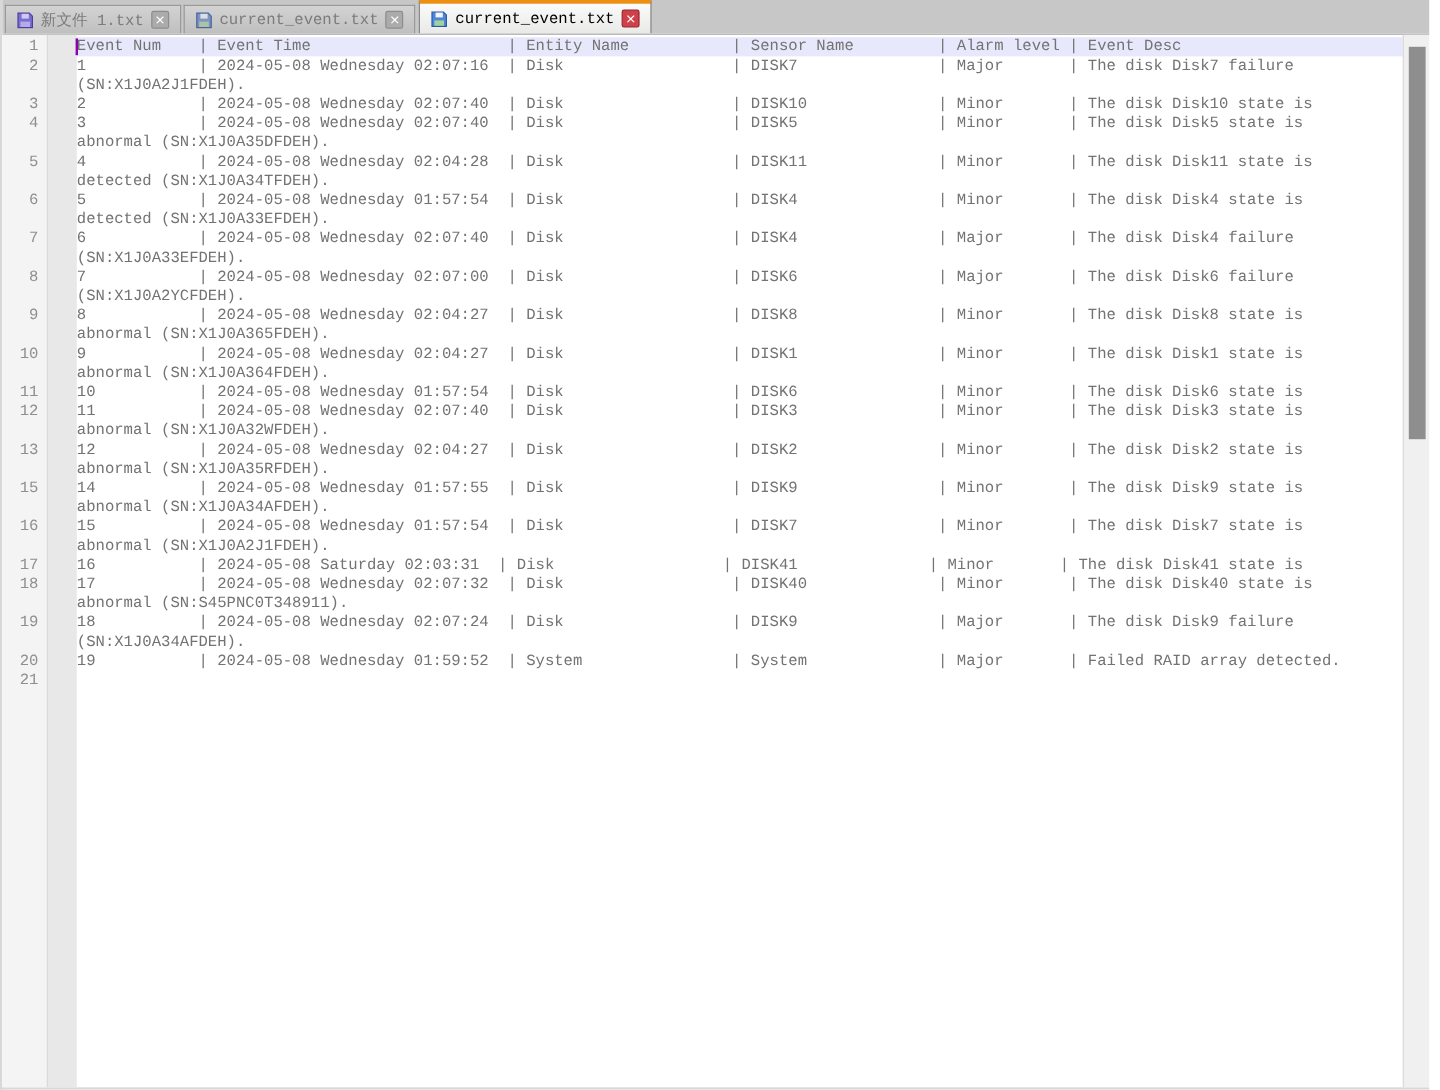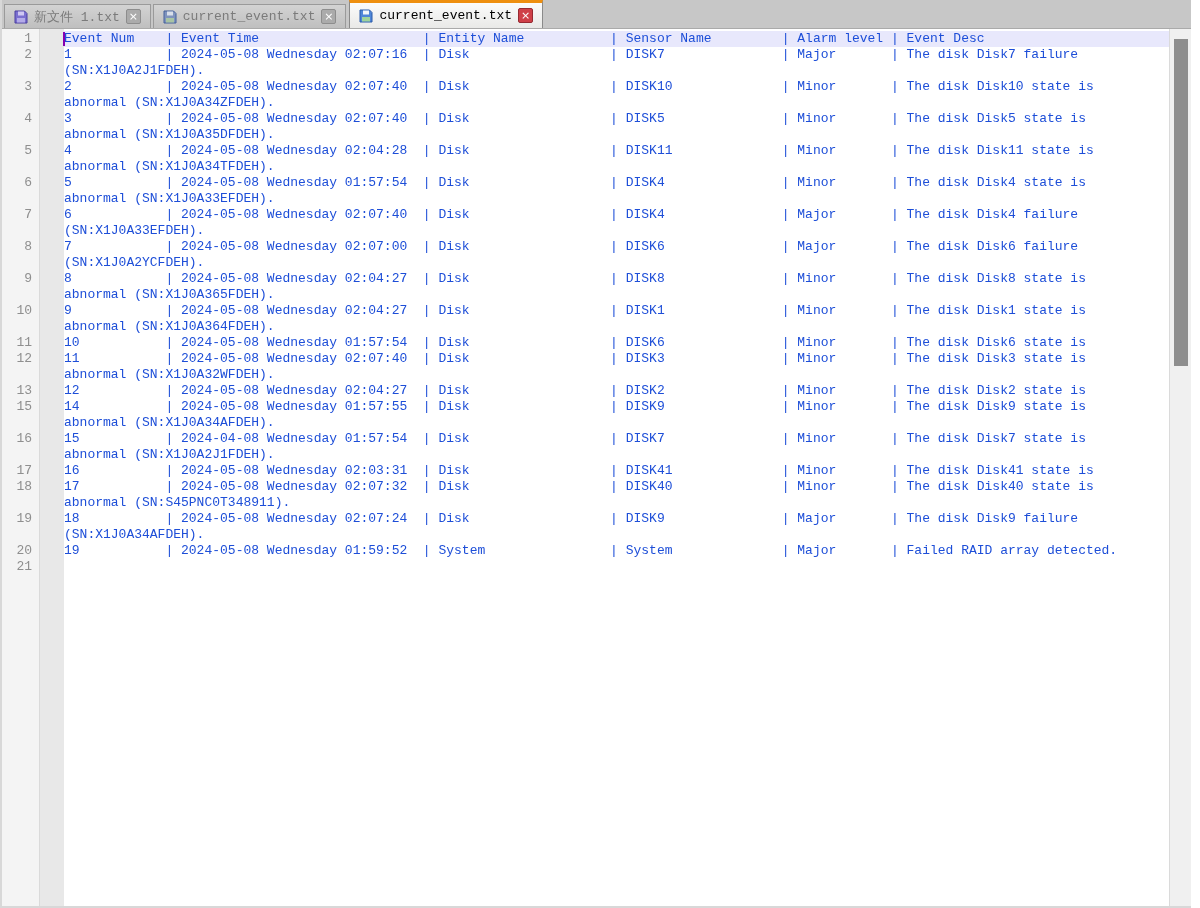--- a/index.html
+++ b/index.html
@@ -30,21 +30,21 @@
   .gutter-bg{position:absolute;left:0;top:0;bottom:0;width:37px;background:#f4f4f4;}
   .strip-bg{position:absolute;left:37px;top:0;bottom:0;width:25px;background:#e8e8e8;
             border-left:1px solid #dadada;box-sizing:border-box;}
   .vscroll{position:absolute;right:0;top:0;bottom:0;width:22px;background:#f0f0f0;
            border-left:1px solid #dadada;box-sizing:border-box;}
   .vthumb{position:absolute;left:4px;width:14px;top:10px;height:327px;background:#8e8e8e;}
   .lines{position:absolute;left:0;top:2px;right:22px;}
   .dline{display:flex;height:16px;font-size:13px;line-height:16px;}
   .dline .ln{width:30px;padding-right:7px;text-align:right;color:#8f8f8f;flex:none;}
   .dline .mstrip{width:25px;flex:none;}
-  .dline .code{white-space:pre;color:#1d4ed8;flex:1;}
+  .dline .code{white-space:pre;color:#737373;flex:1;}
   .dline.current .code{background:#e8e8fc;}
   .caret{position:absolute;left:61px;top:3px;width:2px;height:14px;background:#8800b0;}
 </style>
 </head>
 <body>
 
 <div class="window">
 
   <div class="tabbar">
 
@@ -103,53 +103,48 @@
           <span class="ln"></span>
           <span class="mstrip"></span>
           <span class="code">(SN:X1J0A2J1FDEH).</span>
         </div>
         <div class="dline">
           <span class="ln">3</span>
           <span class="mstrip"></span>
           <span class="code">2            | 2024-05-08 Wednesday 02:07:40  | Disk                  | DISK10              | Minor       | The disk Disk10 state is</span>
         </div>
         <div class="dline">
-          <span class="ln"></span>
-          <span class="mstrip"></span>
-          <span class="code">abnormal (SN:X1J0A34ZFDEH).</span>
-        </div>
-        <div class="dline">
           <span class="ln">4</span>
           <span class="mstrip"></span>
           <span class="code">3            | 2024-05-08 Wednesday 02:07:40  | Disk                  | DISK5               | Minor       | The disk Disk5 state is</span>
         </div>
         <div class="dline">
           <span class="ln"></span>
           <span class="mstrip"></span>
           <span class="code">abnormal (SN:X1J0A35DFDEH).</span>
         </div>
         <div class="dline">
           <span class="ln">5</span>
           <span class="mstrip"></span>
           <span class="code">4            | 2024-05-08 Wednesday 02:04:28  | Disk                  | DISK11              | Minor       | The disk Disk11 state is</span>
         </div>
         <div class="dline">
           <span class="ln"></span>
           <span class="mstrip"></span>
-          <span class="code">abnormal (SN:X1J0A34TFDEH).</span>
+          <span class="code">detected (SN:X1J0A34TFDEH).</span>
         </div>
         <div class="dline">
           <span class="ln">6</span>
           <span class="mstrip"></span>
           <span class="code">5            | 2024-05-08 Wednesday 01:57:54  | Disk                  | DISK4               | Minor       | The disk Disk4 state is</span>
         </div>
         <div class="dline">
           <span class="ln"></span>
           <span class="mstrip"></span>
-          <span class="code">abnormal (SN:X1J0A33EFDEH).</span>
+          <span class="code">detected (SN:X1J0A33EFDEH).</span>
         </div>
         <div class="dline">
           <span class="ln">7</span>
           <span class="mstrip"></span>
           <span class="code">6            | 2024-05-08 Wednesday 02:07:40  | Disk                  | DISK4               | Major       | The disk Disk4 failure</span>
         </div>
         <div class="dline">
           <span class="ln"></span>
           <span class="mstrip"></span>
           <span class="code">(SN:X1J0A33EFDEH).</span>
@@ -198,43 +193,48 @@
           <span class="ln"></span>
           <span class="mstrip"></span>
           <span class="code">abnormal (SN:X1J0A32WFDEH).</span>
         </div>
         <div class="dline">
           <span class="ln">13</span>
           <span class="mstrip"></span>
           <span class="code">12           | 2024-05-08 Wednesday 02:04:27  | Disk                  | DISK2               | Minor       | The disk Disk2 state is</span>
         </div>
         <div class="dline">
+          <span class="ln"></span>
+          <span class="mstrip"></span>
+          <span class="code">abnormal (SN:X1J0A35RFDEH).</span>
+        </div>
+        <div class="dline">
           <span class="ln">15</span>
           <span class="mstrip"></span>
           <span class="code">14           | 2024-05-08 Wednesday 01:57:55  | Disk                  | DISK9               | Minor       | The disk Disk9 state is</span>
         </div>
         <div class="dline">
           <span class="ln"></span>
           <span class="mstrip"></span>
           <span class="code">abnormal (SN:X1J0A34AFDEH).</span>
         </div>
         <div class="dline">
           <span class="ln">16</span>
           <span class="mstrip"></span>
-          <span class="code">15           | 2024-04-08 Wednesday 01:57:54  | Disk                  | DISK7               | Minor       | The disk Disk7 state is</span>
+          <span class="code">15           | 2024-05-08 Wednesday 01:57:54  | Disk                  | DISK7               | Minor       | The disk Disk7 state is</span>
         </div>
         <div class="dline">
           <span class="ln"></span>
           <span class="mstrip"></span>
           <span class="code">abnormal (SN:X1J0A2J1FDEH).</span>
         </div>
         <div class="dline">
           <span class="ln">17</span>
           <span class="mstrip"></span>
-          <span class="code">16           | 2024-05-08 Wednesday 02:03:31  | Disk                  | DISK41              | Minor       | The disk Disk41 state is</span>
+          <span class="code">16           | 2024-05-08 Saturday 02:03:31  | Disk                  | DISK41              | Minor       | The disk Disk41 state is</span>
         </div>
         <div class="dline">
           <span class="ln">18</span>
           <span class="mstrip"></span>
           <span class="code">17           | 2024-05-08 Wednesday 02:07:32  | Disk                  | DISK40              | Minor       | The disk Disk40 state is</span>
         </div>
         <div class="dline">
           <span class="ln"></span>
           <span class="mstrip"></span>
           <span class="code">abnormal (SN:S45PNC0T348911).</span>

